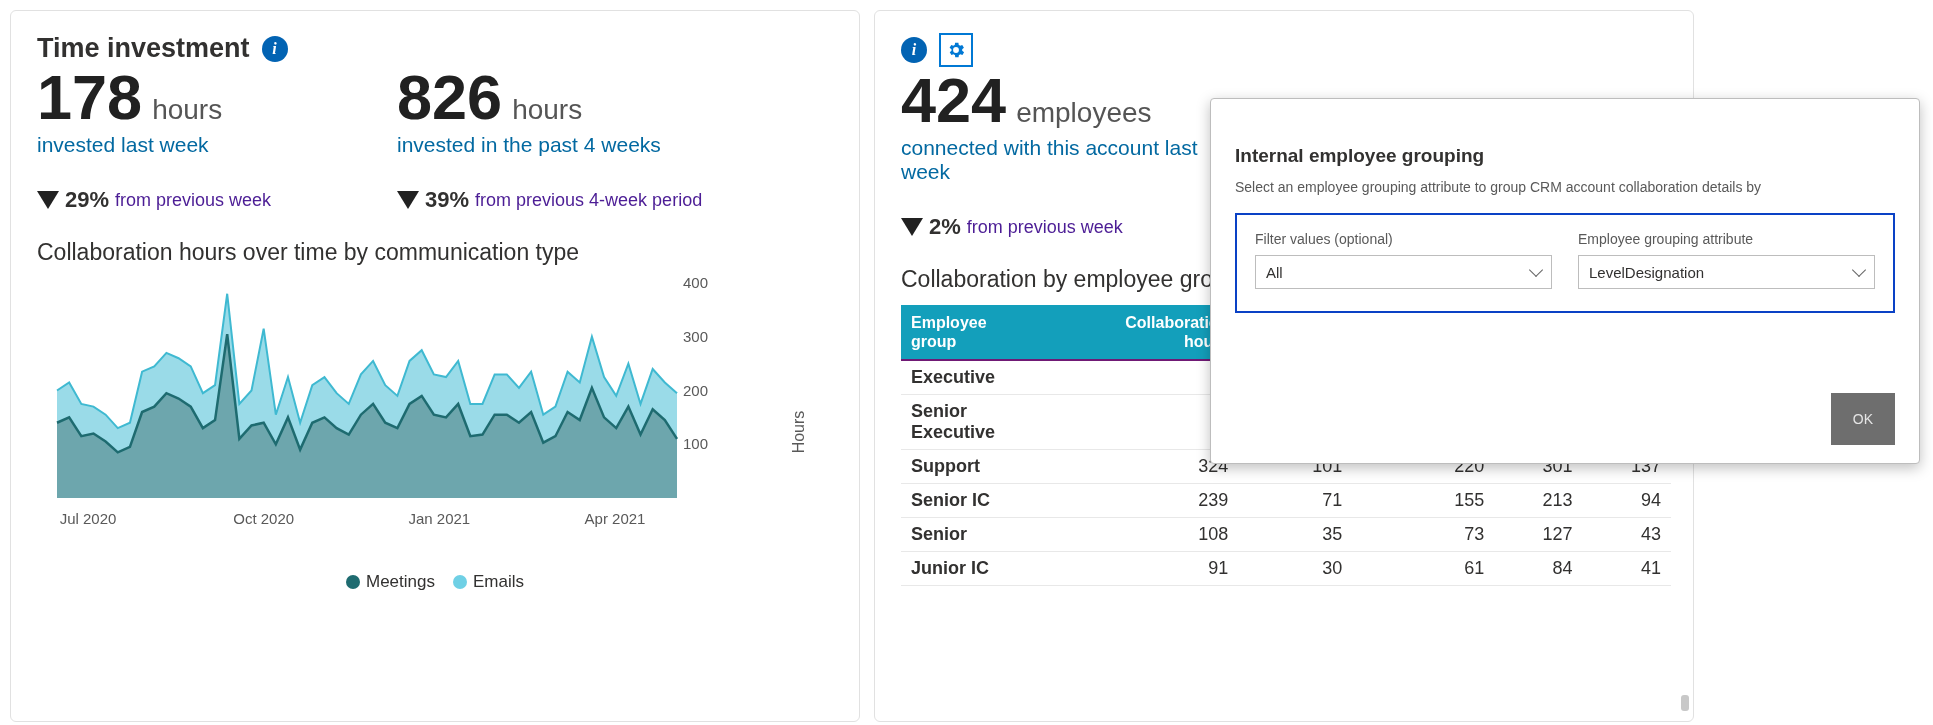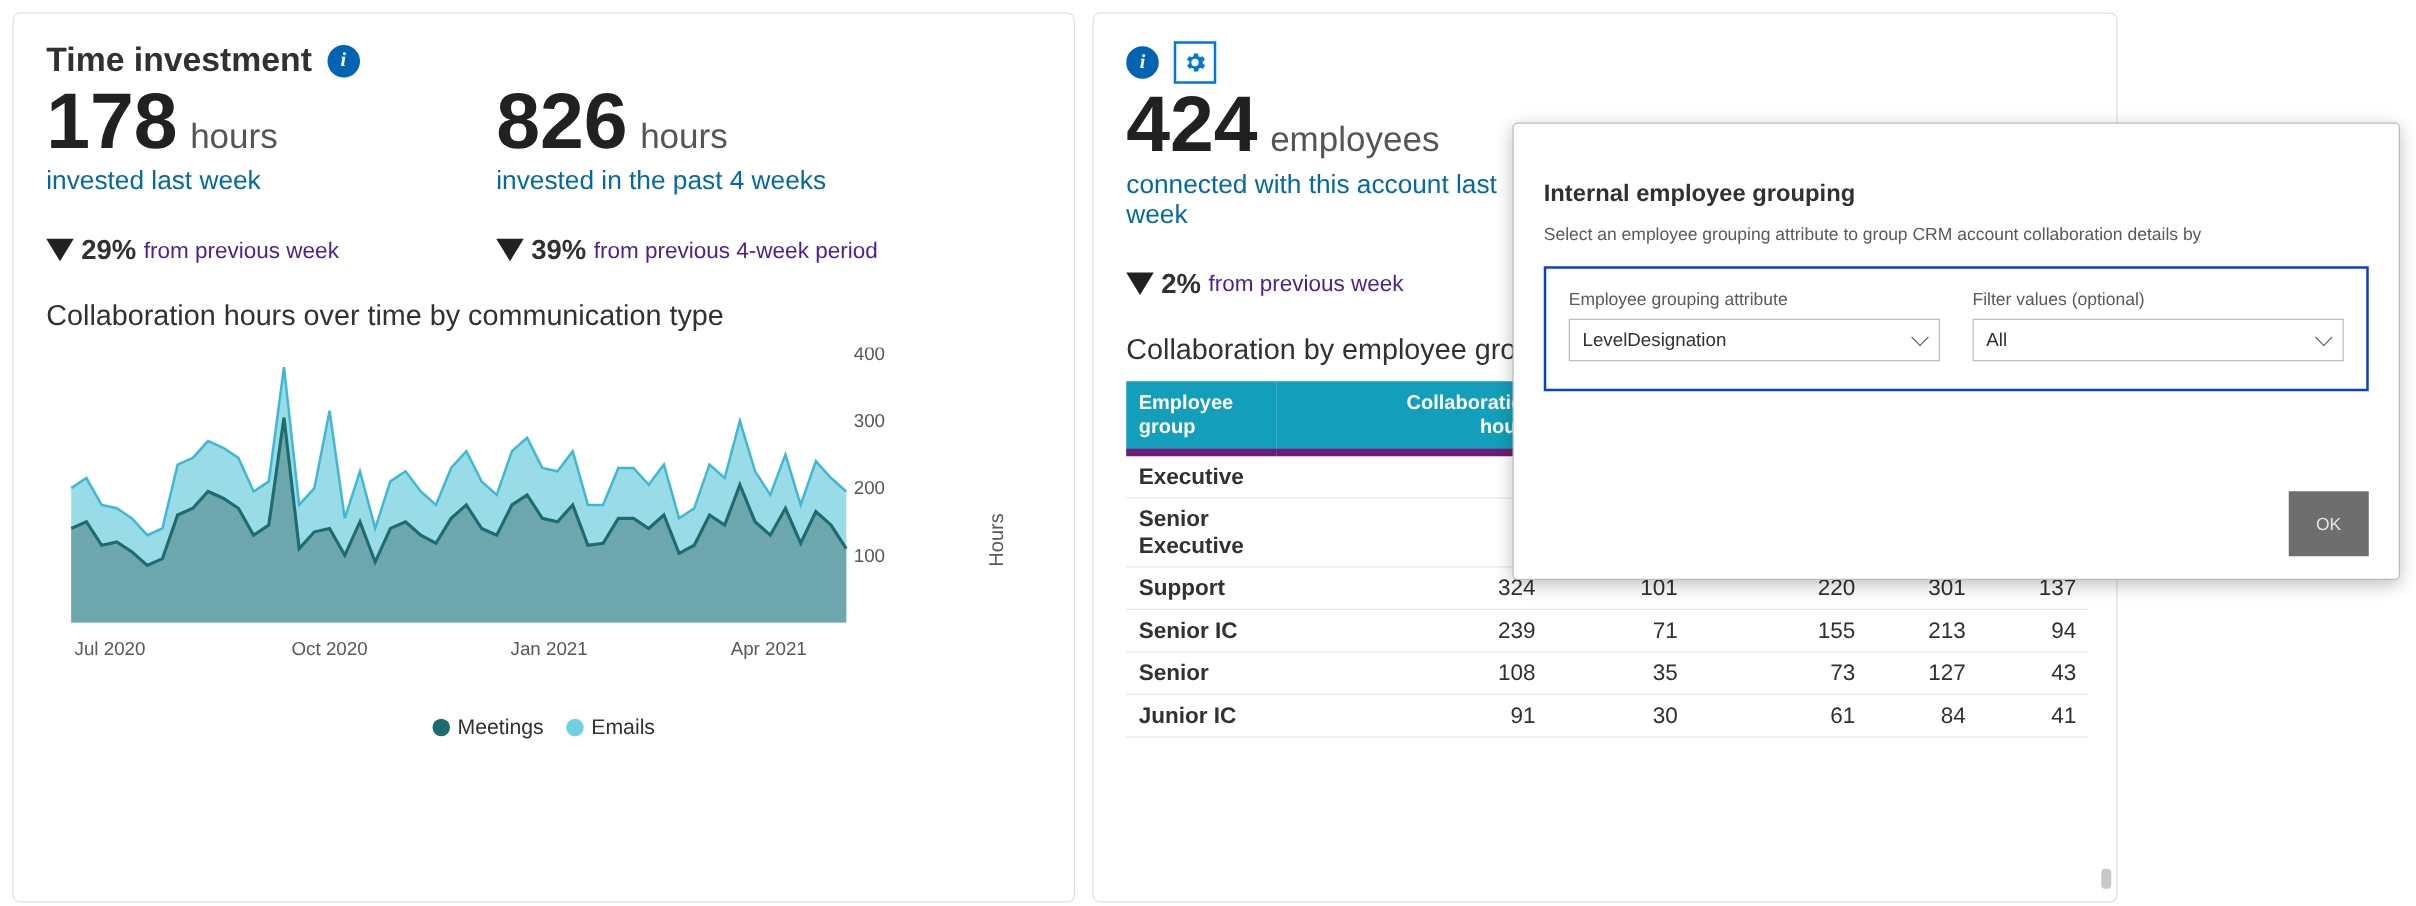--- a/index.html
+++ b/index.html
@@ -134,21 +134,21 @@
     border-collapse: collapse;
     font-size: 18px;
   }
   table.collab th {
     background: #139fbb;
     color: #fff;
     font-weight: 600;
     text-align: right;
     padding: 8px 10px;
     vertical-align: bottom;
-    border-bottom: 6px solid #701a75;
+    border-bottom: 2px solid #701a75;
     font-size: 16px;
     line-height: 1.2;
   }
   table.collab th:first-child { text-align: left; width: 120px;}
   table.collab td {
     padding: 6px 10px;
     border-bottom: 1px solid #e8e8e8;
     text-align: right;
   }
   table.collab td:first-child {
@@ -401,30 +401,30 @@
       </tbody>
   </table>
   <div class="scrollbar-stub"></div>
 </div>
 
 <div class="popup">
   <div class="popup-title">Internal employee grouping</div>
   <div class="popup-desc">Select an employee grouping attribute to group CRM account collaboration details by</div>
   <div class="popup-form">
     <div class="form-col">
+      <div class="form-label">Filter values (optional)</div>
+      <div class="form-select">
+        <span>All</span>
+        <span class="chev"></span>
+      </div>
+    </div>
+    <div class="form-col">
       <div class="form-label">Employee grouping attribute</div>
       <div class="form-select">
         <span>LevelDesignation</span>
         <span class="chev"></span>
       </div>
     </div>
-    <div class="form-col">
-      <div class="form-label">Filter values (optional)</div>
-      <div class="form-select">
-        <span>All</span>
-        <span class="chev"></span>
-      </div>
-    </div>
   </div>
   <div class="popup-actions">
     <button class="ok-btn">OK</button>
   </div>
 </div>
 
 </body></html>

